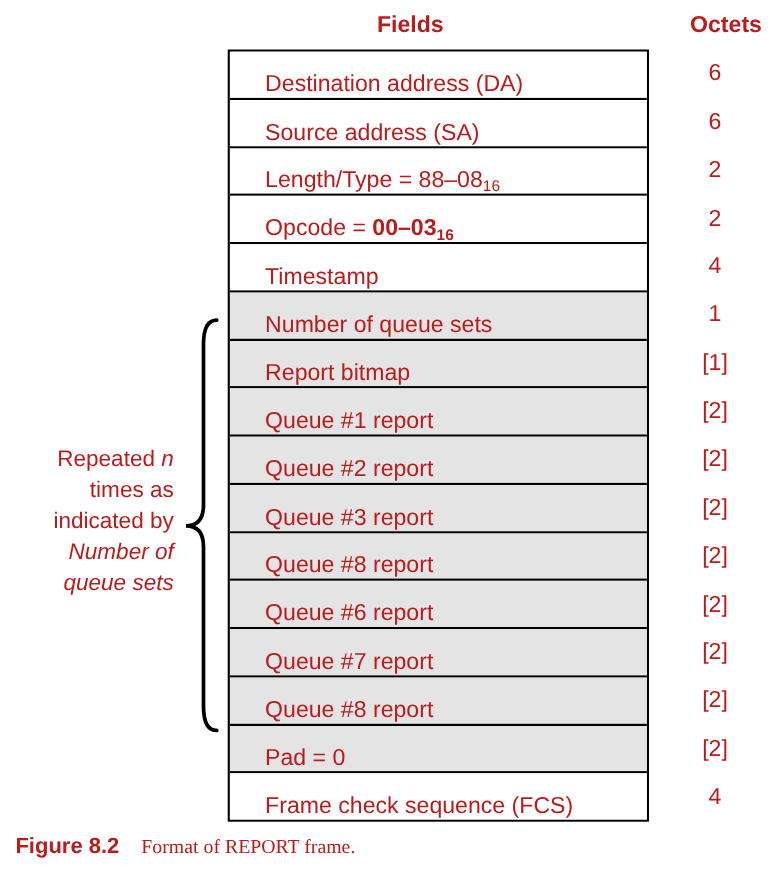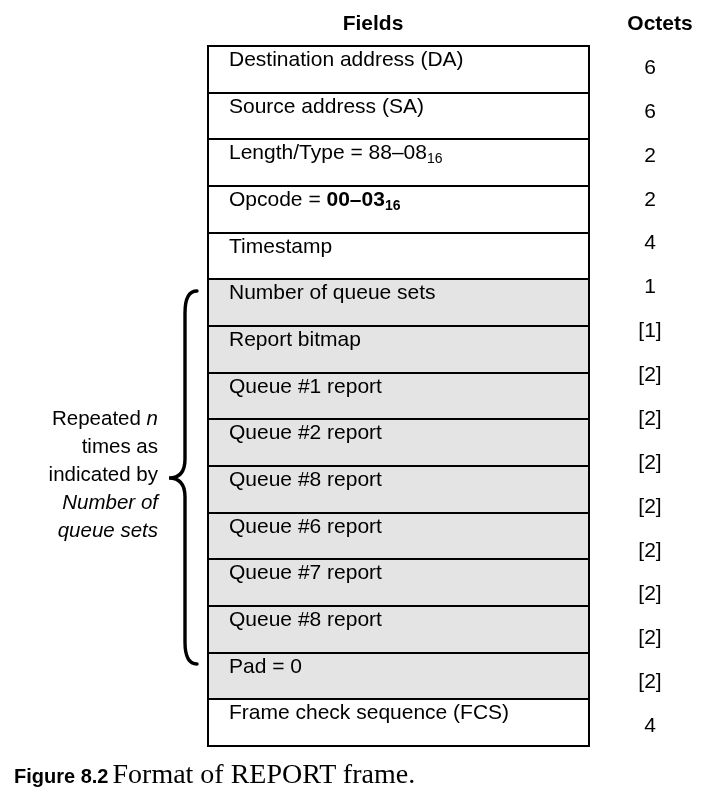--- a/index.html
+++ b/index.html
@@ -2,21 +2,21 @@
 <html><head>
 <meta charset="utf-8">
 <style>
   html, body { margin: 0; padding: 0; background: #ffffff; }
   .canvas {
     position: relative;
     width: 712px;
     height: 808px;
     background: #ffffff;
     font-family: "Liberation Sans", sans-serif;
-    color: #000000;
+    color: #b91c1c;
     overflow: hidden;
   }
   .hdr {
     position: absolute;
     top: 11px;
     font-weight: bold;
     font-size: 21px;
     text-align: center;
   }
   .fields-hdr { left: 300px; width: 146px; }
@@ -32,22 +32,22 @@
     box-sizing: border-box;
     display: flex;
     flex-direction: column;
     background: #ffffff;
   }
   .row {
     flex: 1;
     border-bottom: 2px solid #000;
     box-sizing: border-box;
     display: flex;
-    align-items: flex-start;
-    padding-left: 20px;
+    align-items: flex-end;
+    padding-left: 32px;
     font-size: 21px;
     background: #ffffff;
   }
   .row:last-child { border-bottom: none; }
   .row.shaded { background: #e4e4e4; }
   .row sub {
     font-size: 14px;
     line-height: 0;
     position: relative;
     top: 4px;
@@ -97,22 +97,22 @@
     top: 758px;
     white-space: nowrap;
   }
   .cap-num {
     font-family: "Liberation Sans", sans-serif;
     font-weight: bold;
     font-size: 20px;
   }
   .cap-text {
     font-family: "Liberation Serif", serif;
-    font-size: 28px;
-    margin-left: 4px;
+    font-size: 18px;
+    margin-left: 20px;
   }
 </style>
 </head>
 <body>
 
 <div class="canvas">
 
   <div class="hdr fields-hdr">Fields</div>
 
   <div class="hdr octets-hdr">Octets</div>
@@ -137,20 +137,23 @@
         <span>Number of queue sets</span>
       </div>
       <div class="row shaded">
         <span>Report bitmap</span>
       </div>
       <div class="row shaded">
         <span>Queue #1 report</span>
       </div>
       <div class="row shaded">
         <span>Queue #2 report</span>
+      </div>
+      <div class="row shaded">
+        <span>Queue #3 report</span>
       </div>
       <div class="row shaded">
         <span>Queue #8 report</span>
       </div>
       <div class="row shaded">
         <span>Queue #6 report</span>
       </div>
       <div class="row shaded">
         <span>Queue #7 report</span>
       </div>

